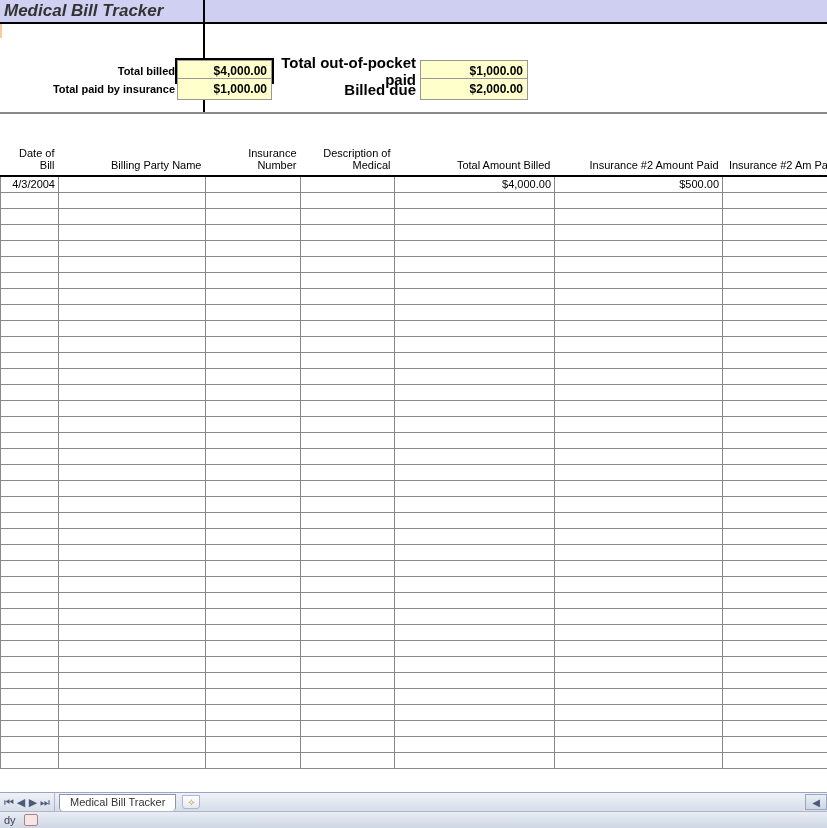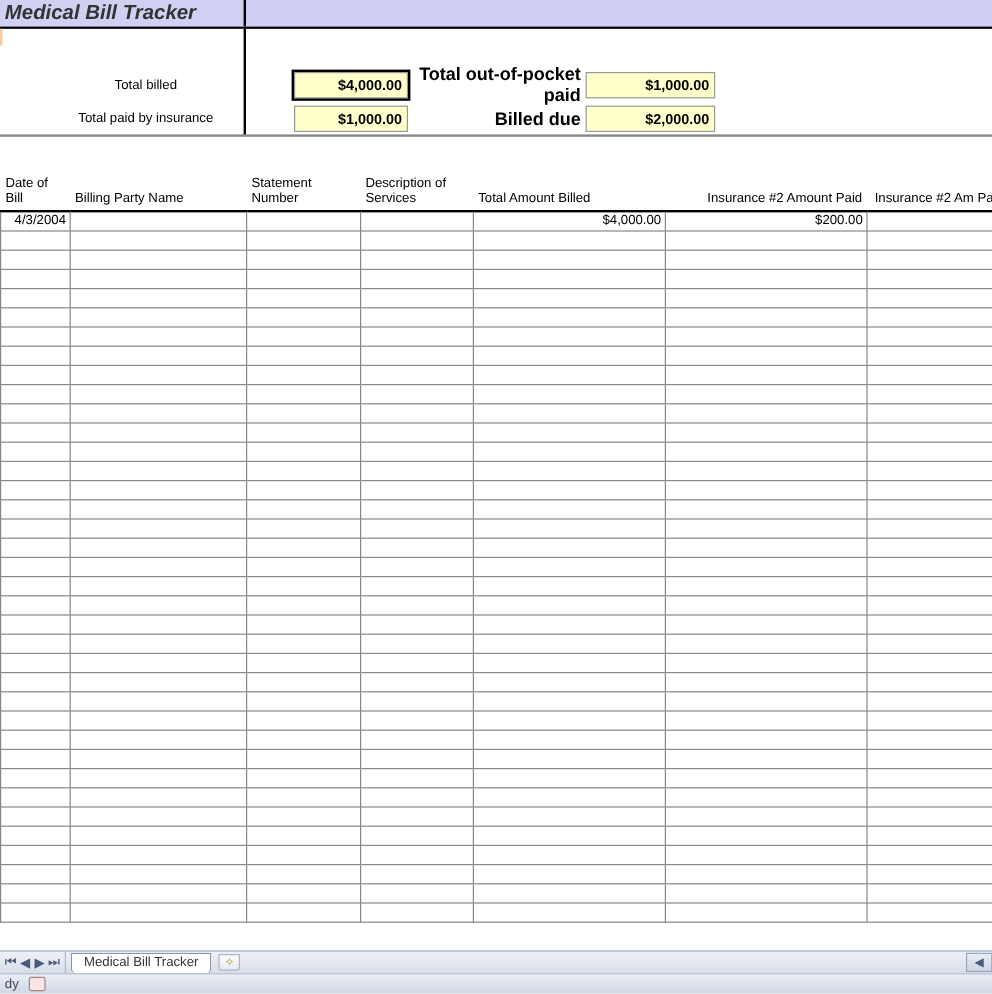--- a/index.html
+++ b/index.html
@@ -50,25 +50,25 @@
     height: 90px;
     border-bottom: 2px solid #888;
   }
   .orange-edge {
     position: absolute;
     left: 0; top: 0;
     width: 2px; height: 14px;
     background: #f9cb9c;
   }
   .sum-label {
-    width: 245px;
-    text-align: center;
+    width: 177px;
+    text-align: right;
     padding-right: 2px;
     font-size: 11px;
-    font-weight: normal;
+    font-weight: bold;
   }
   .sum-box {
     width: 95px;
     height: 22px;
     background: #ffffcc;
     border: 1px solid #999;
     text-align: right;
     padding: 3px 4px 0 0;
     font-weight: bold;
     font-size: 12px;
@@ -97,21 +97,21 @@
   
   .header-gap { height: 28px; }
   .tbl {
     border-collapse: collapse;
     table-layout: fixed;
     width: 840px;
   }
   .tbl th {
     font-size: 11px;
     font-weight: normal;
-    text-align: left;
+    text-align: right;
     border-bottom: 2px solid #000;
     padding: 2px 4px 4px 4px;
     vertical-align: bottom;
     height: 34px;
   }
   .tbl td {
     border: 1px solid #888;
     height: 16px;
     padding: 1px 3px;
     font-size: 11px;
@@ -219,21 +219,21 @@
   <div class="summary-area">
     <div class="orange-edge"></div>
     <div style="position:absolute;left:0;top:0;bottom:0;width:205px;border-right:2px solid #000;"></div>
 
     <div style="position:absolute;left:0;top:30px;display:flex;align-items:center;">
       <div class="sum-label">Total billed</div>
       <div class="sum-box selected">$4,000.00</div>
       <div class="sum-label2">Total out-of-pocket paid</div>
       <div class="sum-box2">$1,000.00</div>
     </div>
-    <div style="position:absolute;left:0;top:64px;display:flex;align-items:center;">
+    <div style="position:absolute;left:0;top:54px;display:flex;align-items:center;">
       <div class="sum-label">Total paid by insurance</div>
       <div class="sum-box">$1,000.00</div>
       <div class="sum-label2">Billed due</div>
       <div class="sum-box2">$2,000.00</div>
     </div>
   </div>
 
   <div class="header-gap"></div>
 
   <table class="tbl">
@@ -243,35 +243,35 @@
         <col class="col-stmt">
       <col class="col-desc">
         <col class="col-total">
         <col class="col-ins1">
         <col class="col-ins2">
     </colgroup>
     <thead>
       <tr>
         <th>Date of Bill</th>
         <th>Billing Party Name</th>
-        <th>Statement Number</th>
-        <th>Description of Services</th>
+        <th>Insurance Number</th>
+        <th>Description of Medical</th>
         <th style="">Total Amount Billed</th>
         <th style="text-align:right;">Insurance #2 Amount Paid</th>
         <th style="text-align:right;">Insurance #2 Am Paid</th>
       </tr>
     </thead>
     <tbody id="tbody">
         <tr>
           <td>4/3/2004</td>
           <td></td>
           <td></td>
           <td></td>
           <td>$4,000.00</td>
-          <td>$200.00</td>
+          <td>$500.00</td>
           <td>$</td>
         </tr>
         <tr>
           <td></td>
           <td></td>
           <td></td>
           <td></td>
           <td></td>
           <td></td>
           <td></td>

